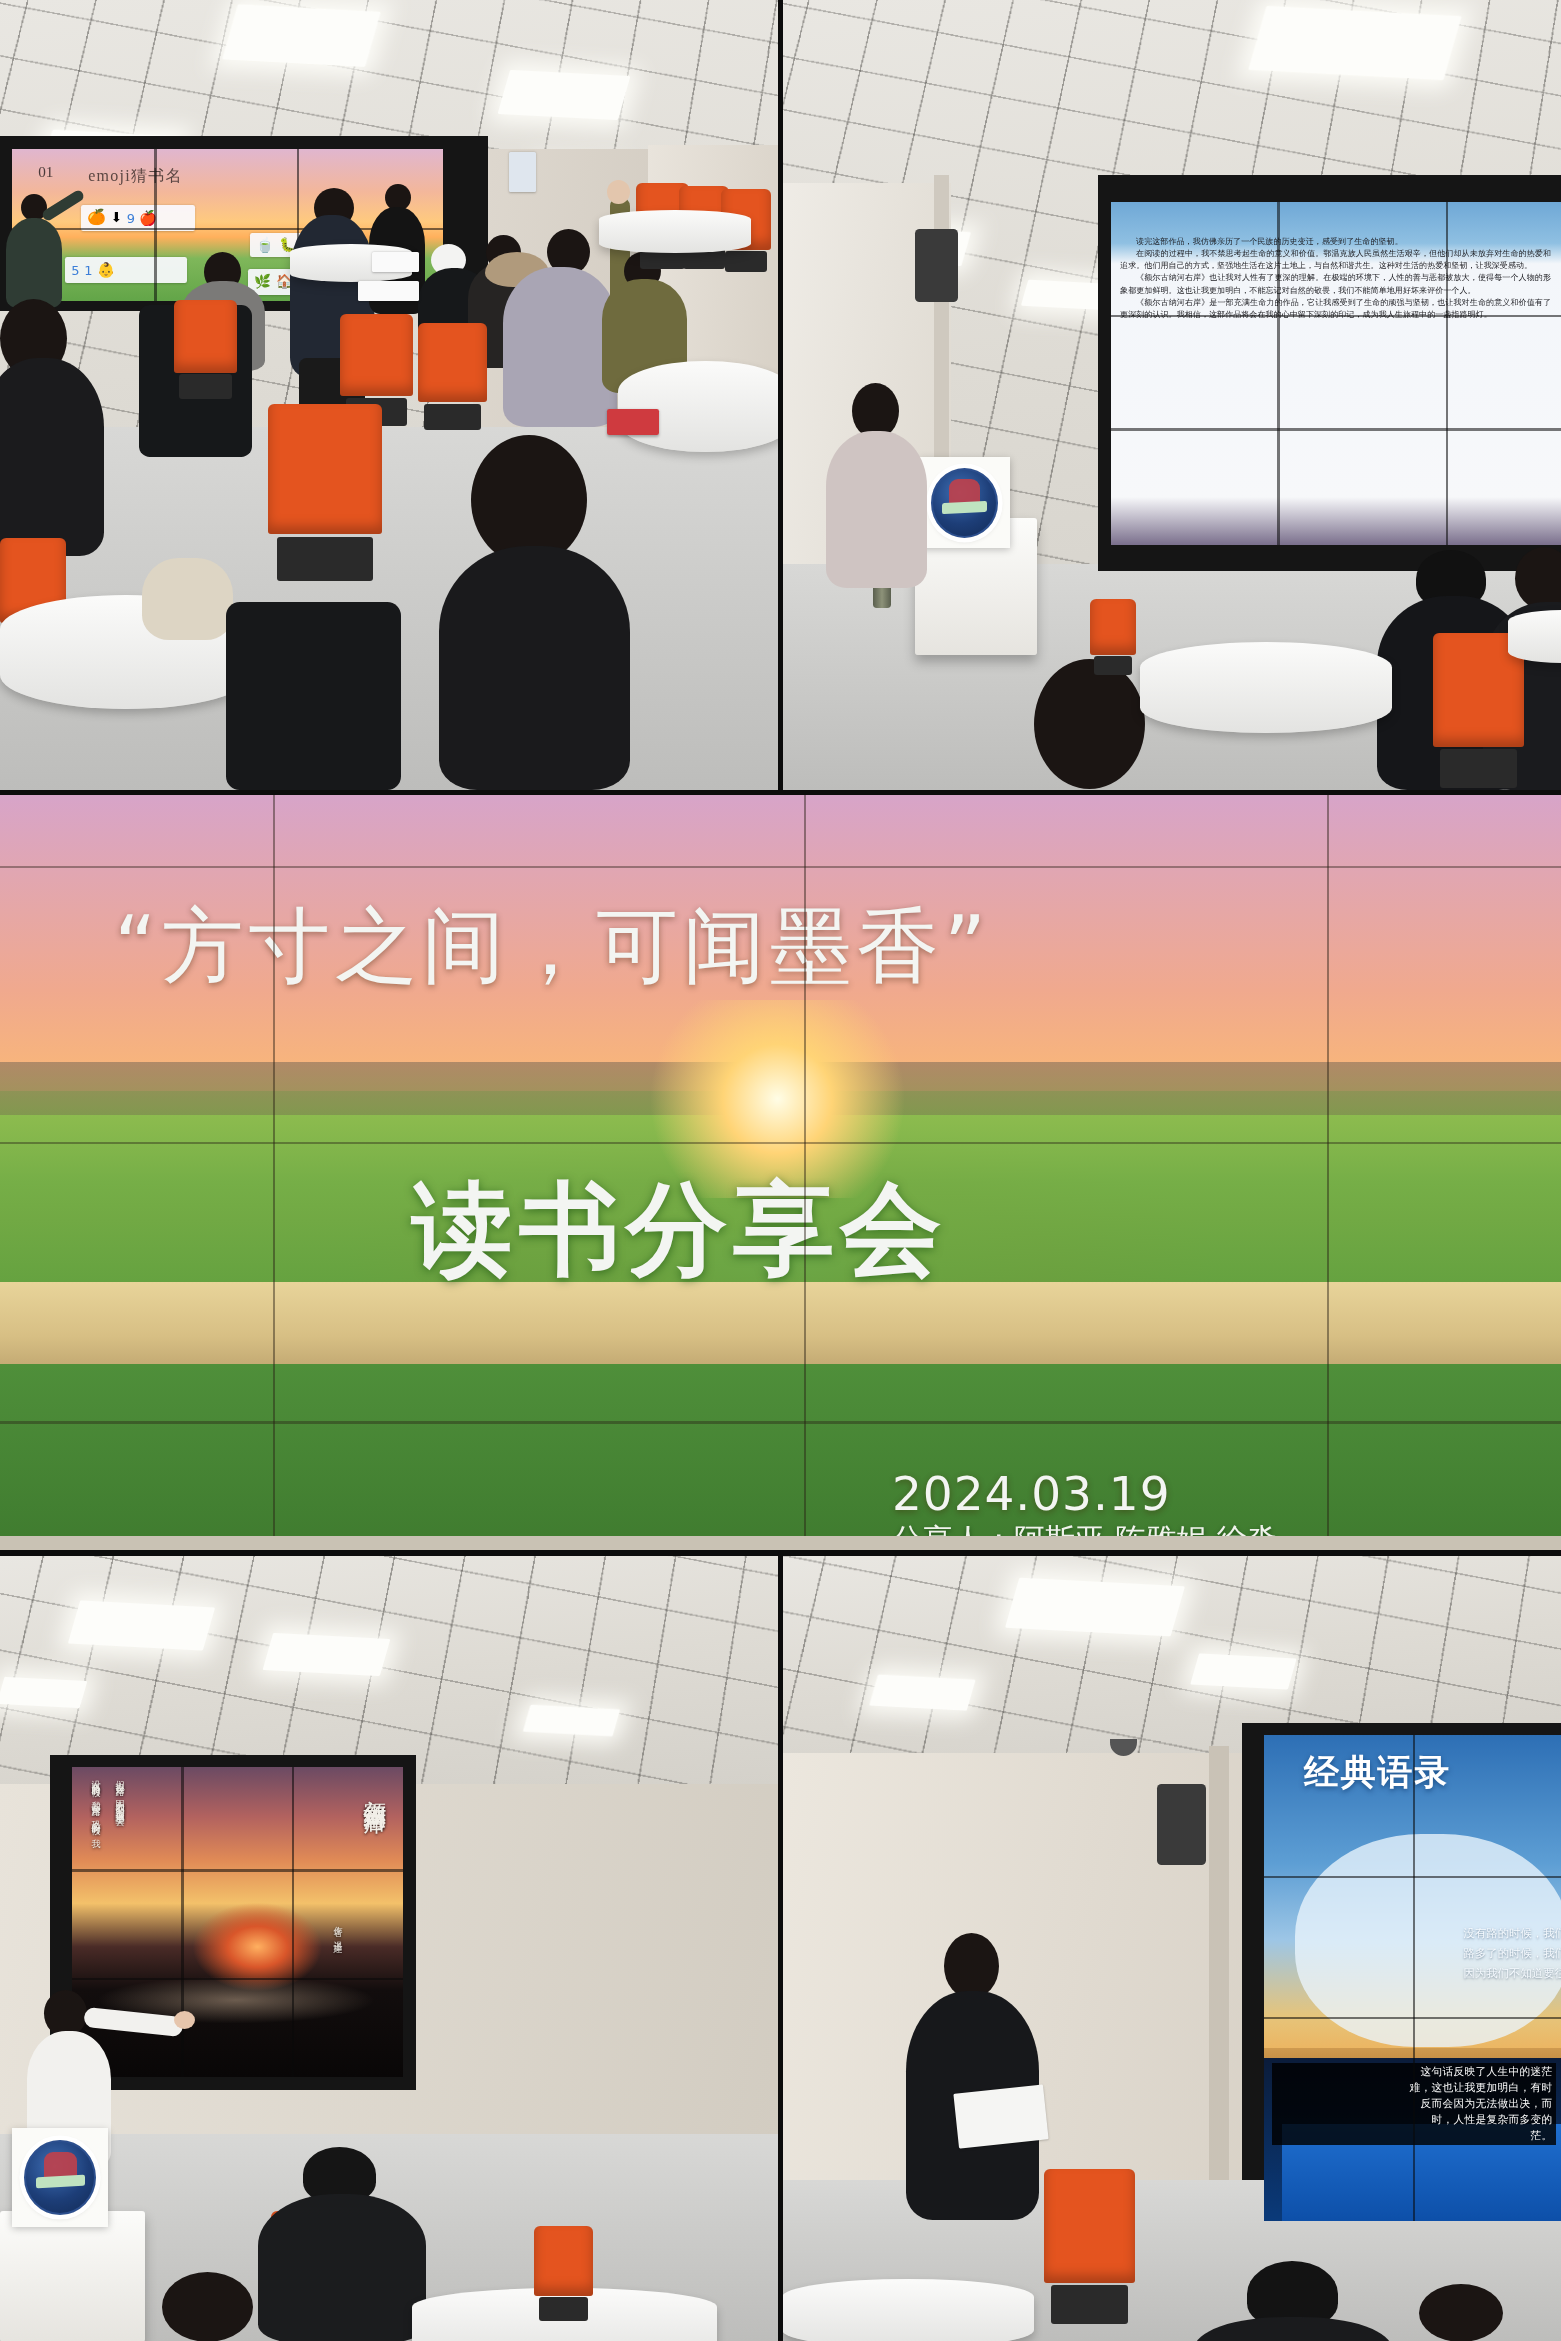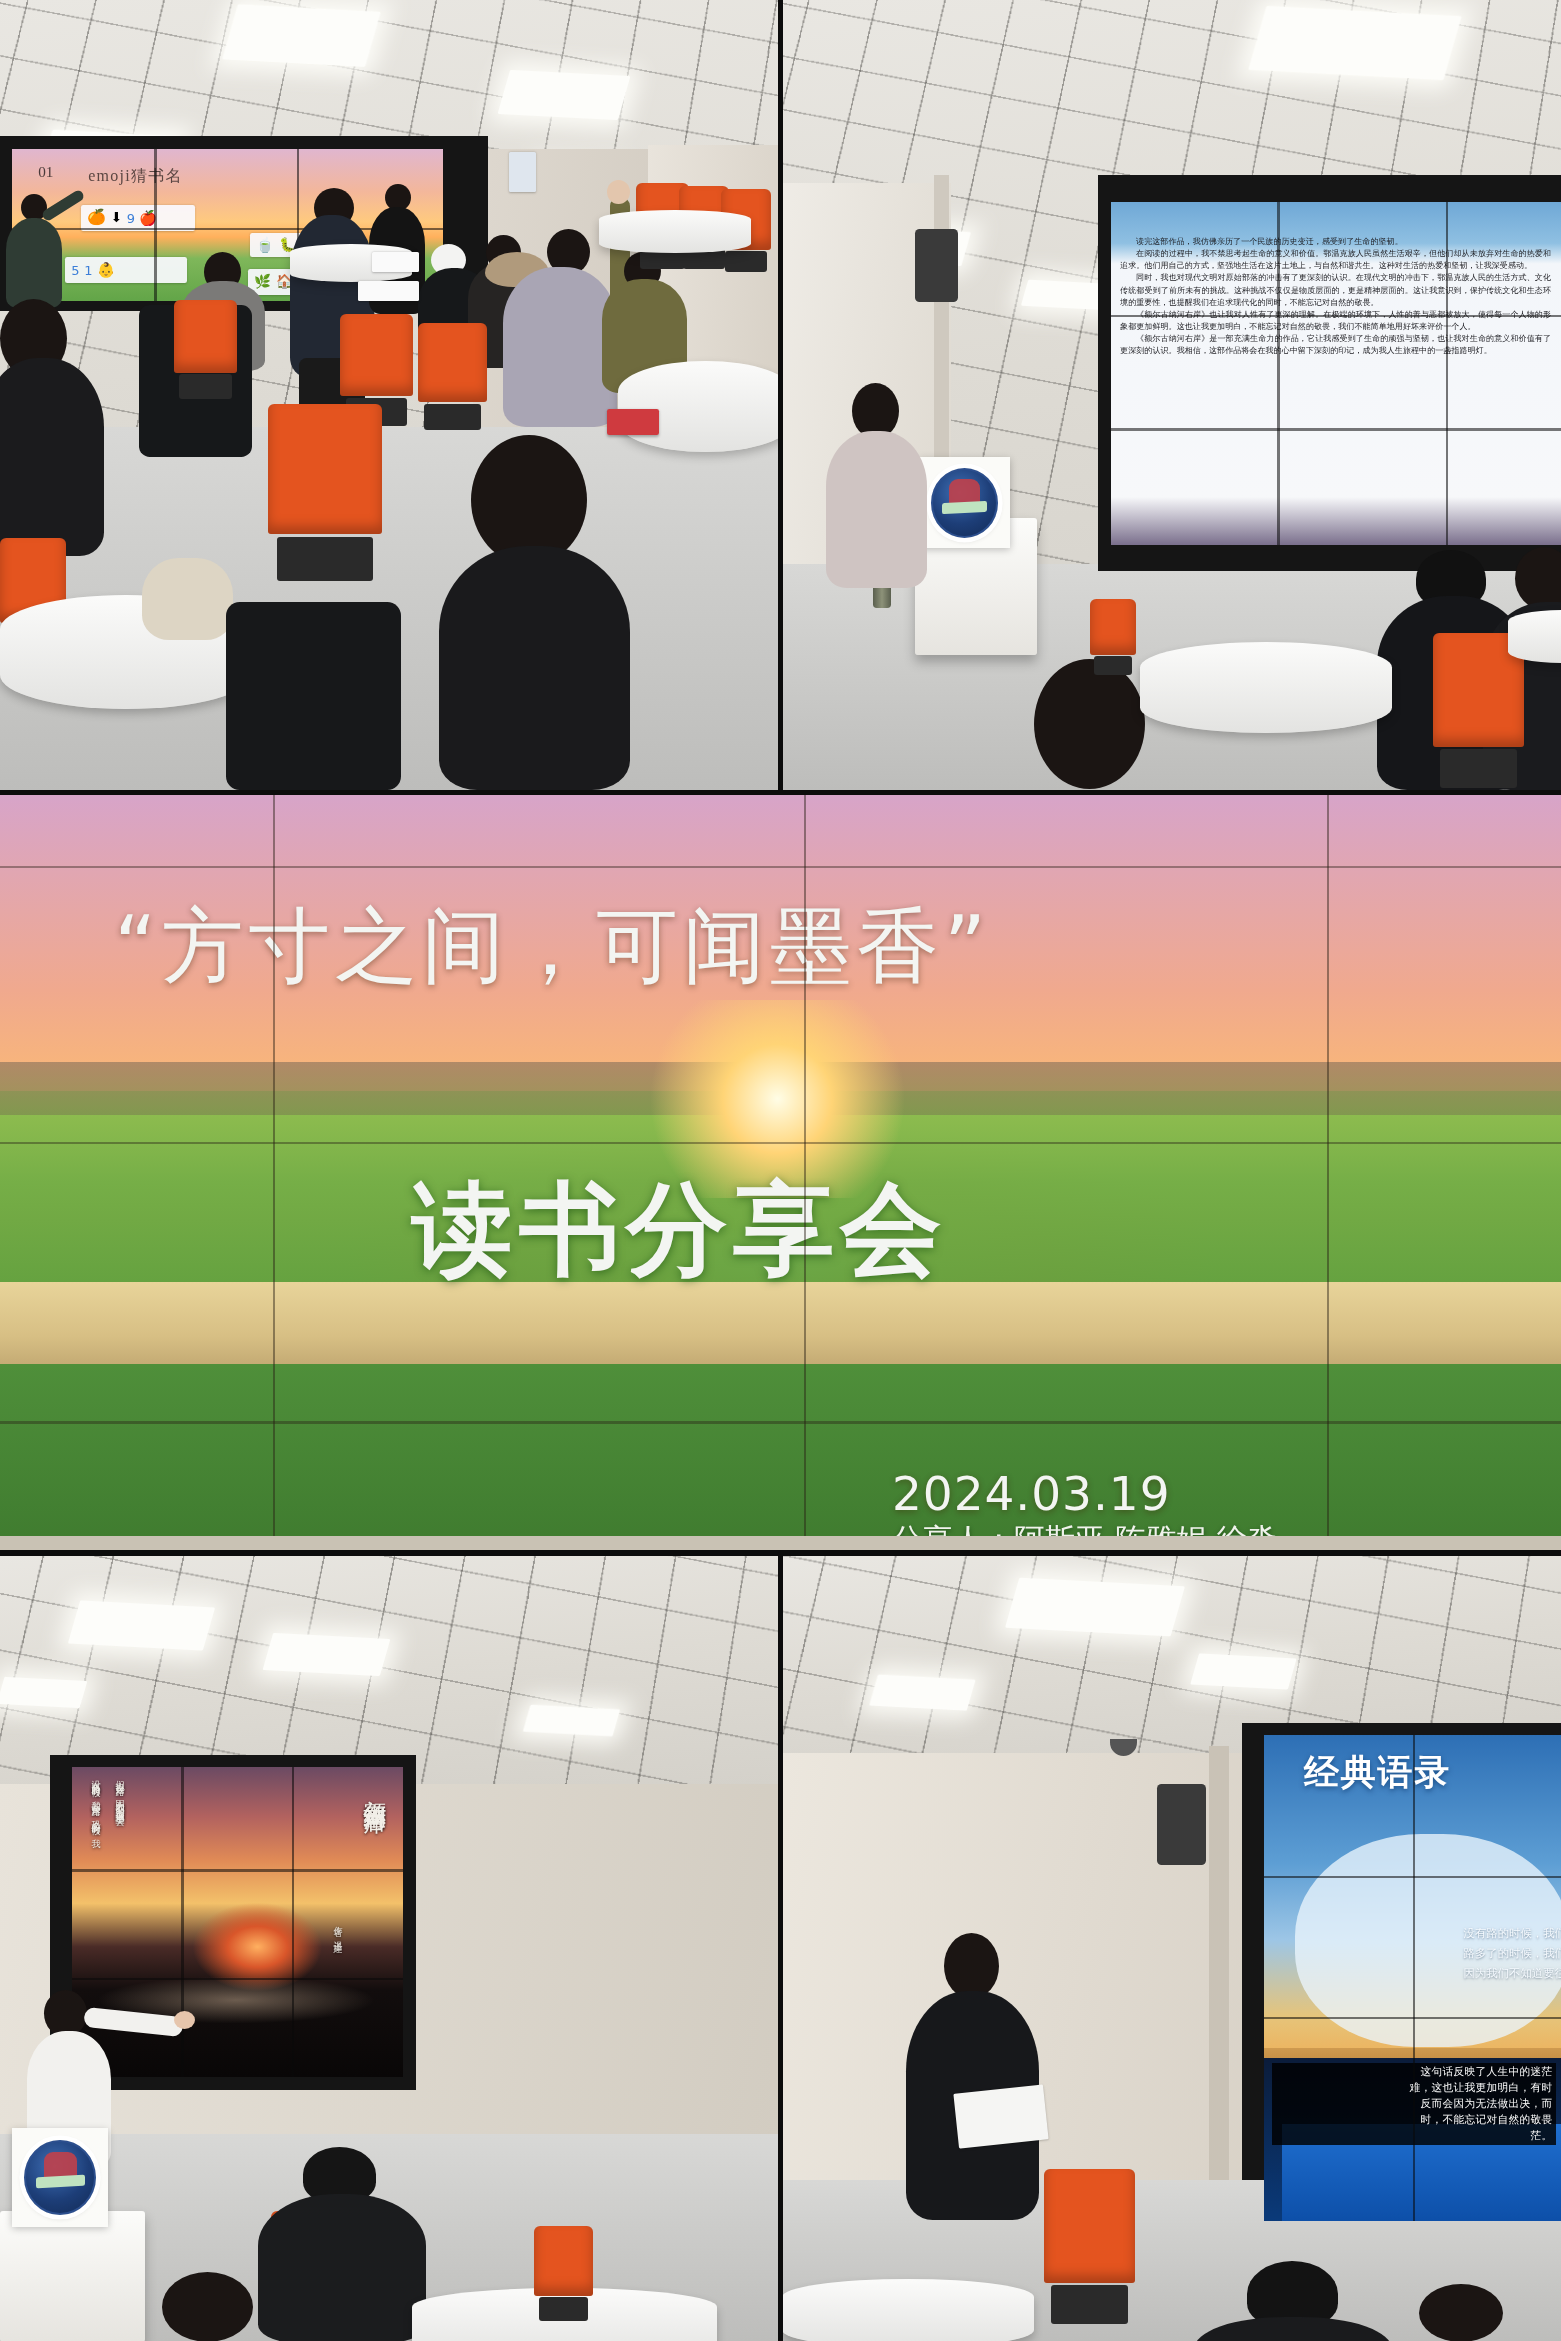--- a/index.html
+++ b/index.html
@@ -244,21 +244,20 @@
     <div class="wall" style="left:0;top:183px;width:169px;height:396px;background:linear-gradient(100deg,#efece6,#ded9d0);"></div>
     <div class="dark-wall" style="left:152px;top:175px;width:15.2px;height:427px;background:#cfc9bf;"></div>
     <div class="speaker-box" style="left:133px;top:229px;width:43px;height:73px;background:#3a3a3a;border-radius:4.6px;"></div>
     <div class="floor" style="left:0;top:564px;width:779px;height:226px;"></div>
     <div class="dark-wall" style="left:316px;top:175px;width:464px;height:396px;"></div>
 
     <div class="panel scr-doc" style="left:329px;top:202px;width:504px;height:343px;">
       <div class="doc-text cn" style="left:9.1px;top:34px;width:431px;height:262px;font-size:8px;">
         <p>读完这部作品，我仿佛亲历了一个民族的历史变迁，感受到了生命的坚韧。</p>
         <p>在阅读的过程中，我不禁思考起生命的意义和价值。鄂温克族人民虽然生活艰辛，但他们却从未放弃对生命的热爱和追求。他们用自己的方式，坚强地生活在这片土地上，与自然和谐共生。这种对生活的热爱和坚韧，让我深受感动。</p>
-        <p>同时，我也对现代文明对原始部落的冲击有了更深刻的认识。在现代文明的冲击下，鄂温克族人民的生活方式、文化传统都受到了前所未有的挑战。这种挑战不仅仅是物质层面的，更是精神层面的。这让我意识到，保护传统文化和生态环境的重要性，也提醒我们在追求现代化的同时，不能忘记对自然的敬畏。</p>
         <p>《额尔古纳河右岸》也让我对人性有了更深的理解。在极端的环境下，人性的善与恶都被放大，使得每一个人物的形象都更加鲜明。这也让我更加明白，不能忘记对自然的敬畏，我们不能简单地用好坏来评价一个人。</p>
         <p>《额尔古纳河右岸》是一部充满生命力的作品，它让我感受到了生命的顽强与坚韧，也让我对生命的意义和价值有了更深刻的认识。我相信，这部作品将会在我的心中留下深刻的印记，成为我人生旅程中的一盏指路明灯。</p>
       </div>
       <div class="bezel">
         <i class="v" style="left:33%"></i>
           <i class="v" style="left:66.5%"></i>
         <i class="h" style="top:33%"></i>
           <i class="h" style="top:66%"></i>
       </div>
     </div>
@@ -401,21 +400,21 @@
       </div>
     </div>
 
     <div class="panel" style="left:482px;top:503px;width:297px;height:163px;background:linear-gradient(180deg,#0b1c3a,#0a3a7a);">
       <div style="position:absolute;left:18.3px;top:66px;width:279px;height:98px;
                   background:linear-gradient(180deg,#1f6fd0,#0d4fa8);"></div>
       <div class="quote-band cn" style="left:7.6px;top:4.6px;width:284px;height:82px;font-size:10.7px;padding:1.5px 3px;white-space:nowrap;">
         <div>这句话反映了人生中的迷茫</div>
         <div>难，这也让我更加明白，有时</div>
         <div>反而会因为无法做出决，而</div>
-        <div>时，不能忘记对自然的敬畏</div>
+        <div>时，人性是复杂而多变的</div>
         <div>茫。</div>
       </div>
       <div class="bezel">
         <i class="v" style="left:50%"></i>
       </div>
     </div>
 
     <div class="head" style="left:162px;top:378px;width:55px;height:66px;"></div>
     <div class="body" style="left:124px;top:436px;width:133px;height:229px;background:#17181b;"></div>
     <div class="paper" style="left:174px;top:534px;width:90px;height:55px;background:#f5f5f3;transform:rotate(-6deg);"></div>

